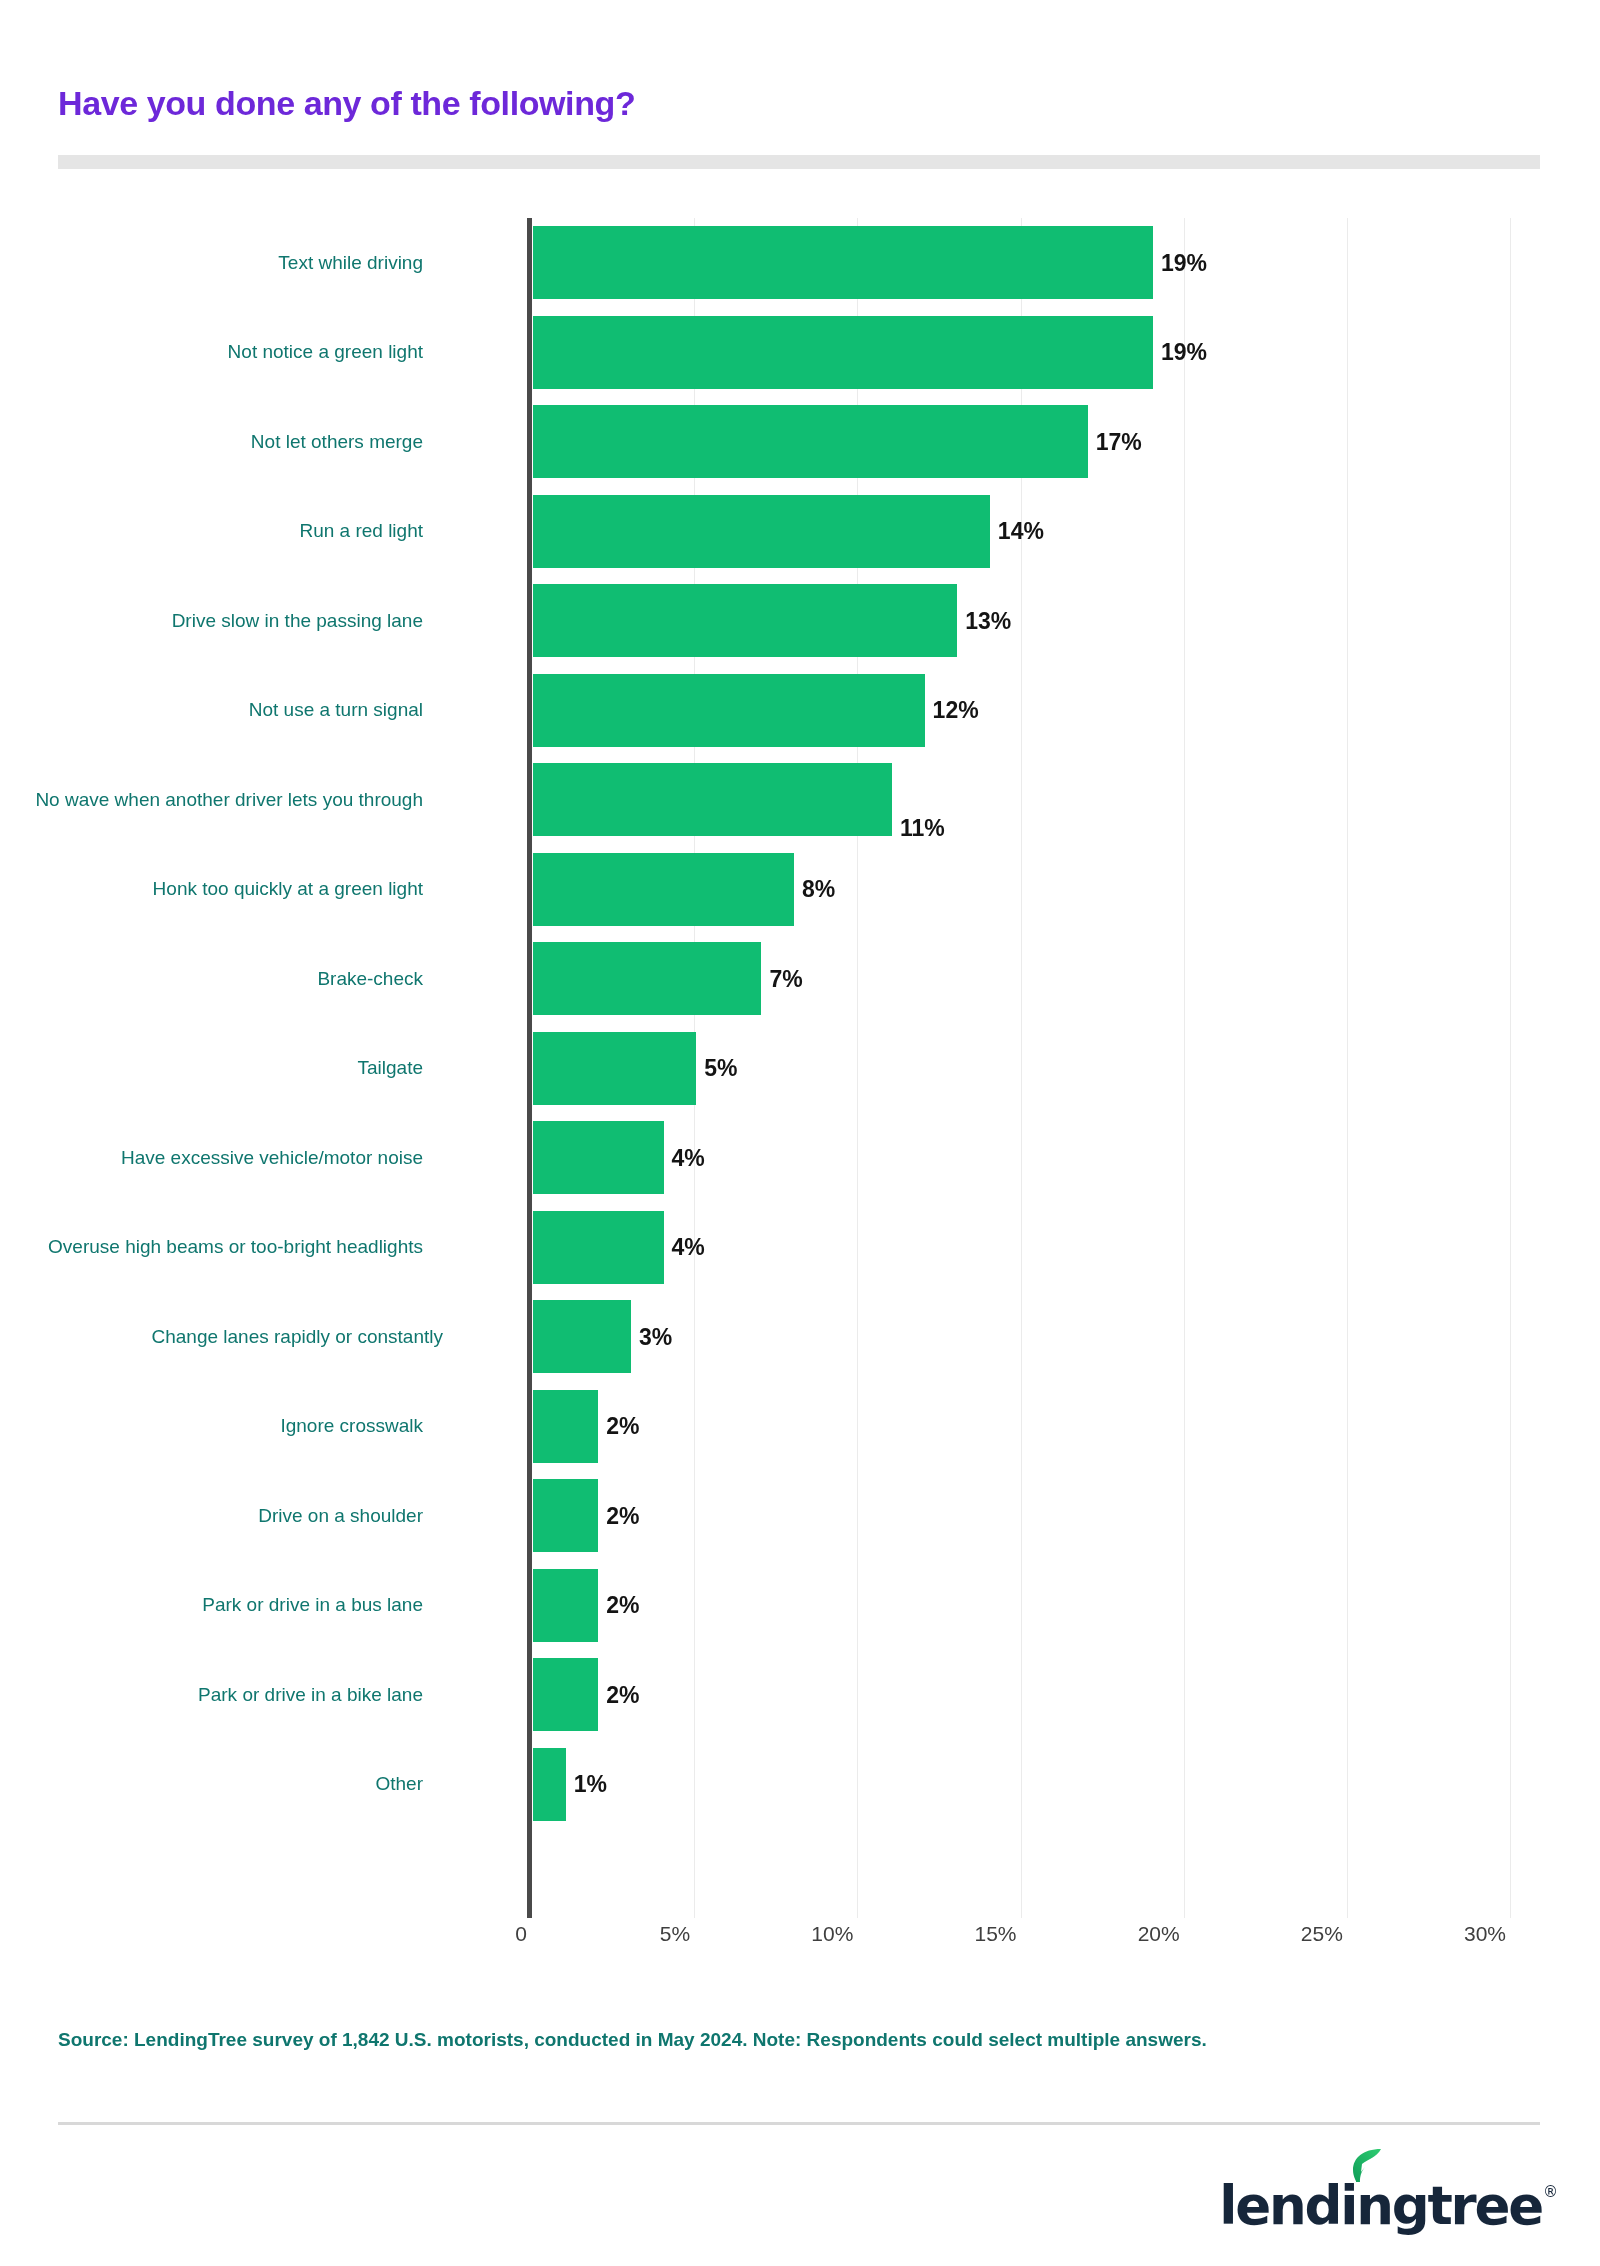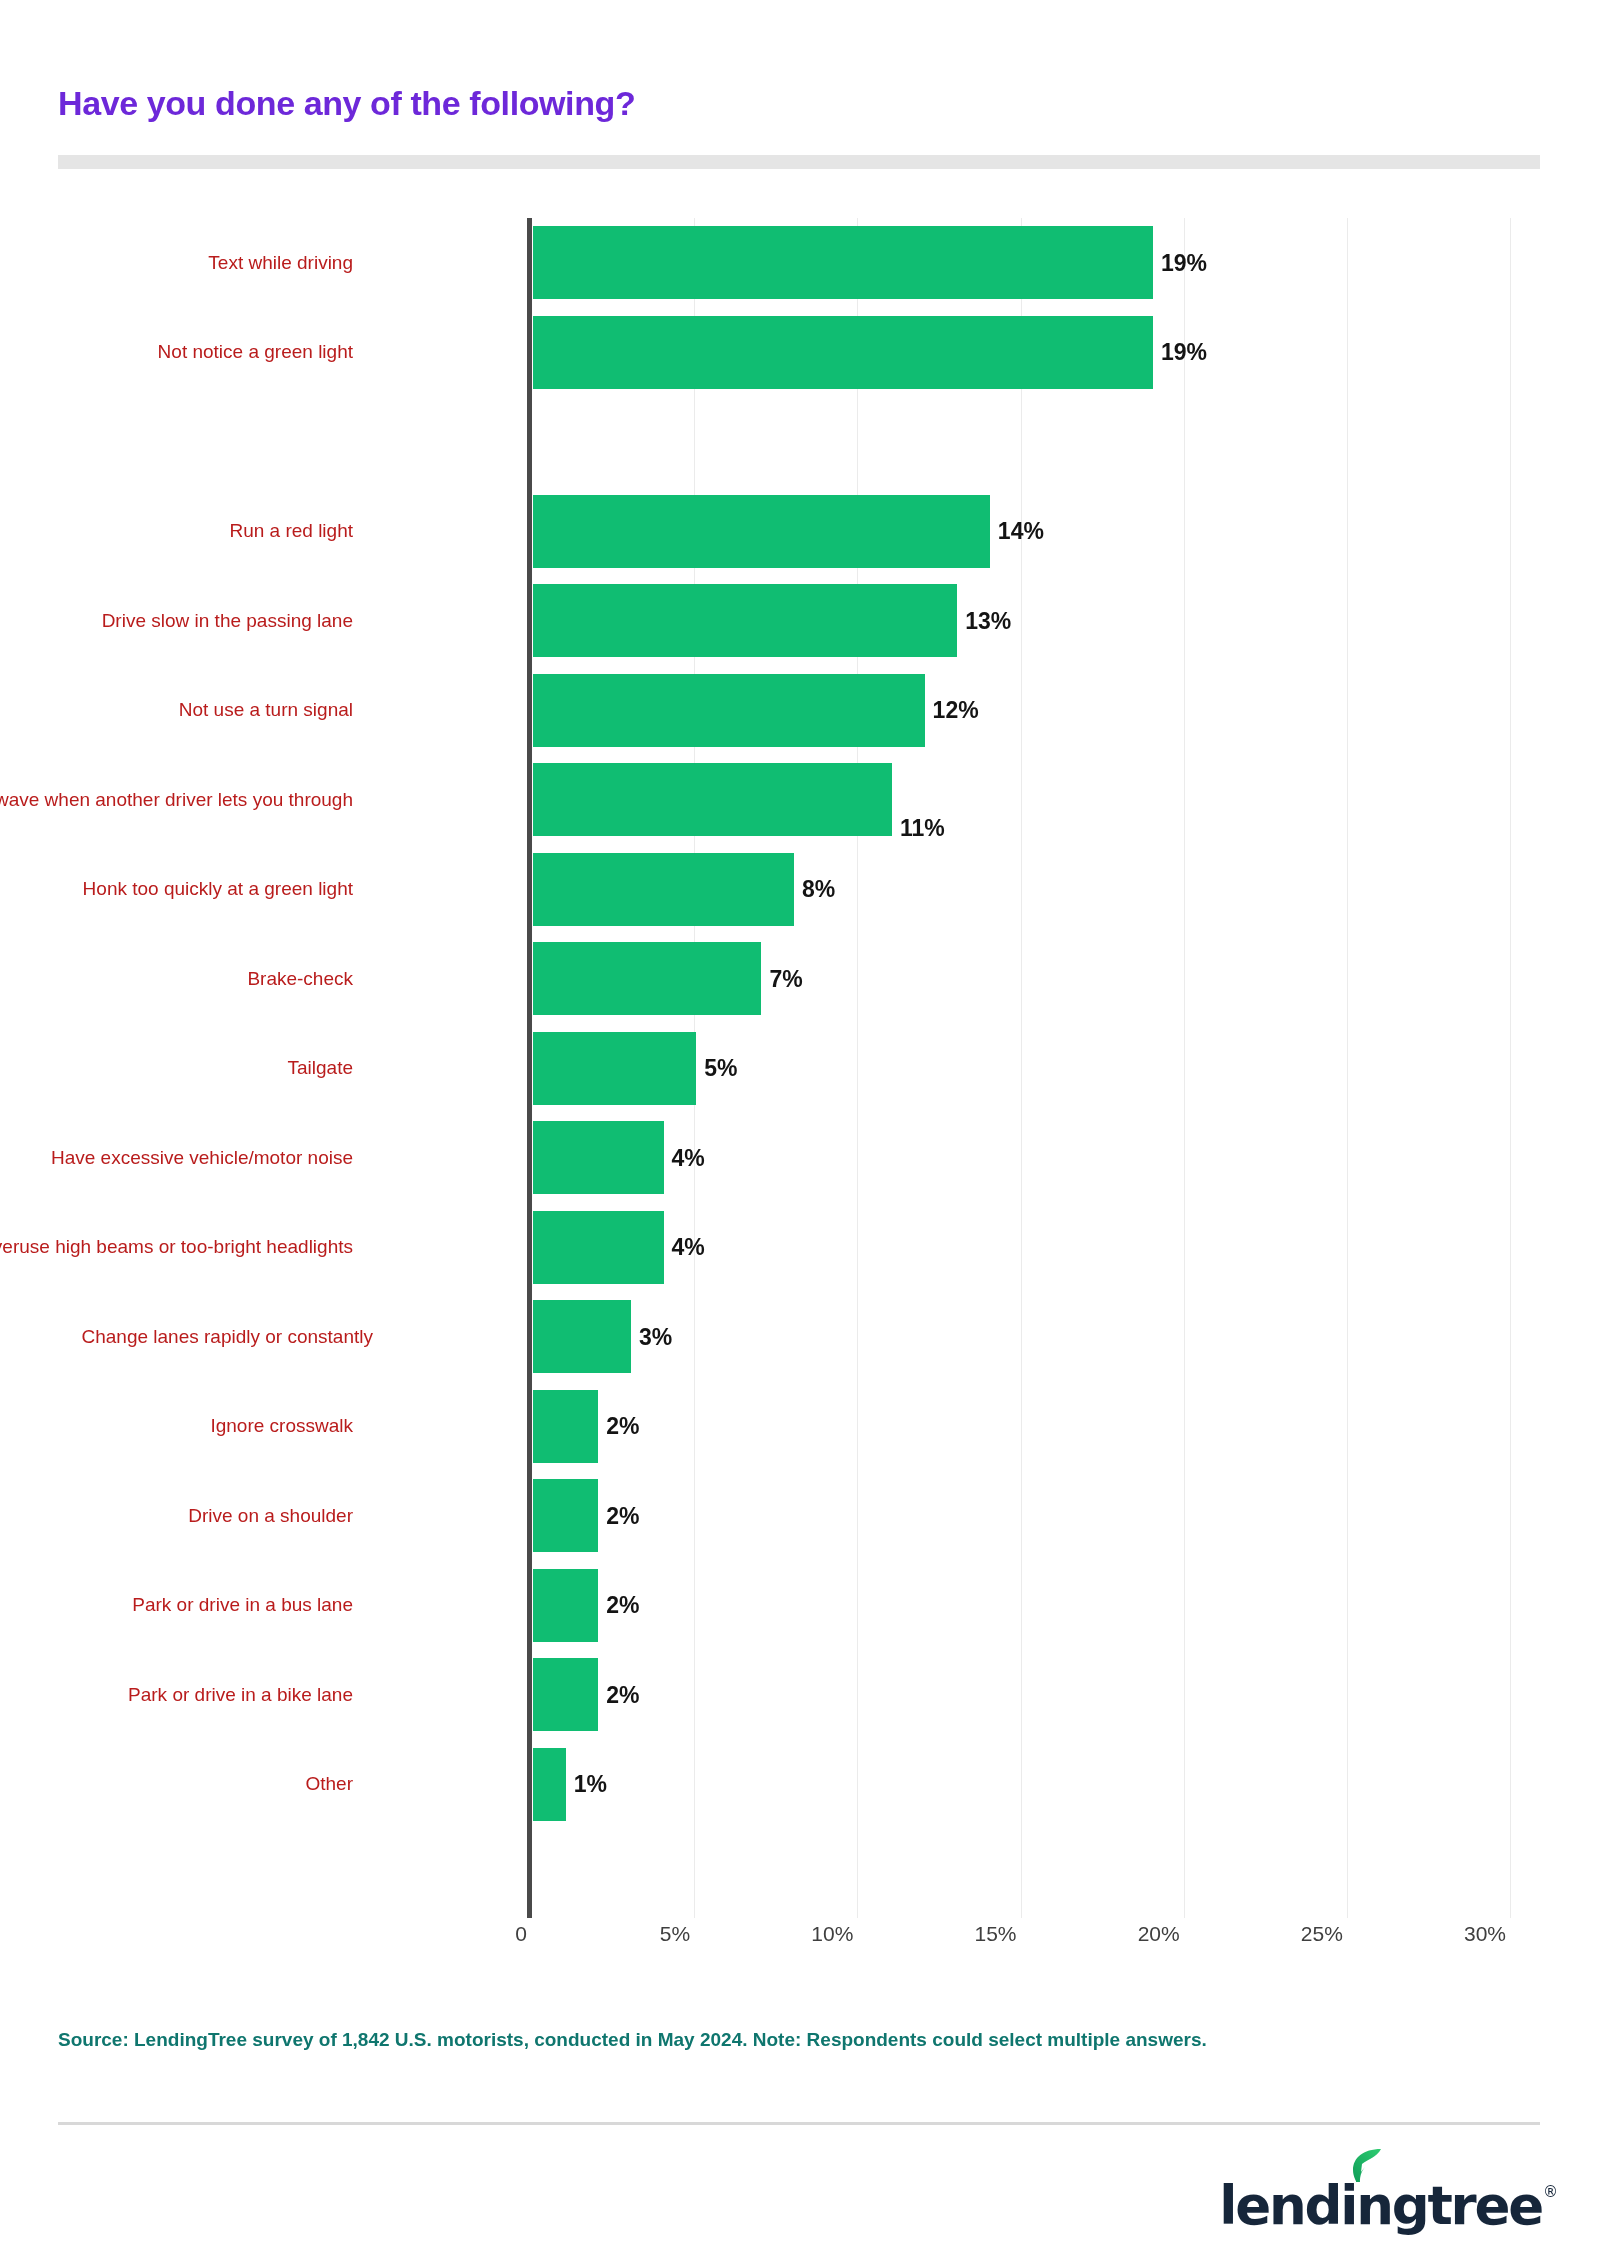--- a/index.html
+++ b/index.html
@@ -82,25 +82,25 @@
     height: 1700px;
   }
   .row {
     position: absolute;
     left: 0;
     width: 1600px;
     height: 89.5px;
   }
   .cat-label {
     position: absolute;
-    right: 1247px;  
+    right: 1177px;  
     top: 50%;
     transform: translateY(-50%);
     font-size: 19px;
-    color: #b91c1c;
+    color: #0f766e;
     white-space: nowrap;
     text-align: right;
   }
   .bar {
     position: absolute;
     left: 533px;
     top: 8px;
     height: 73px;
     background: #10bd72;
   }
@@ -209,20 +209,25 @@
         <div class="row" style="top: 0px;">
           <div class="cat-label">Text while driving</div>
           <div class="bar" style="width: 620.033px; background: rgb(16, 189, 114);"></div>
           <div class="val-label" style="left: 1161.03px;">19%</div>
         </div>
         <div class="row" style="top: 89.5px;">
           <div class="cat-label">Not notice a green light</div>
           <div class="bar" style="width: 620.033px; background: rgb(16, 189, 114);"></div>
           <div class="val-label" style="left: 1161.03px;">19%</div>
         </div>
+        <div class="row" style="top: 179px;">
+          <div class="cat-label">Not let others merge</div>
+          <div class="bar" style="width: 554.767px; background: rgb(16, 189, 114);"></div>
+          <div class="val-label" style="left: 1095.77px;">17%</div>
+        </div>
         <div class="row" style="top: 268.5px; text-decoration: underline;">
           <div class="cat-label">Run a red light</div>
           <div class="bar" style="width: 456.867px; background: rgb(16, 189, 114);"></div>
           <div class="val-label" style="left: 997.867px;">14%</div>
         </div>
         <div class="row" style="top: 358px;">
           <div class="cat-label">Drive slow in the passing lane</div>
           <div class="bar" style="width: 424.233px; background: rgb(16, 189, 114);"></div>
           <div class="val-label" style="left: 965.233px;">13%</div>
         </div>

